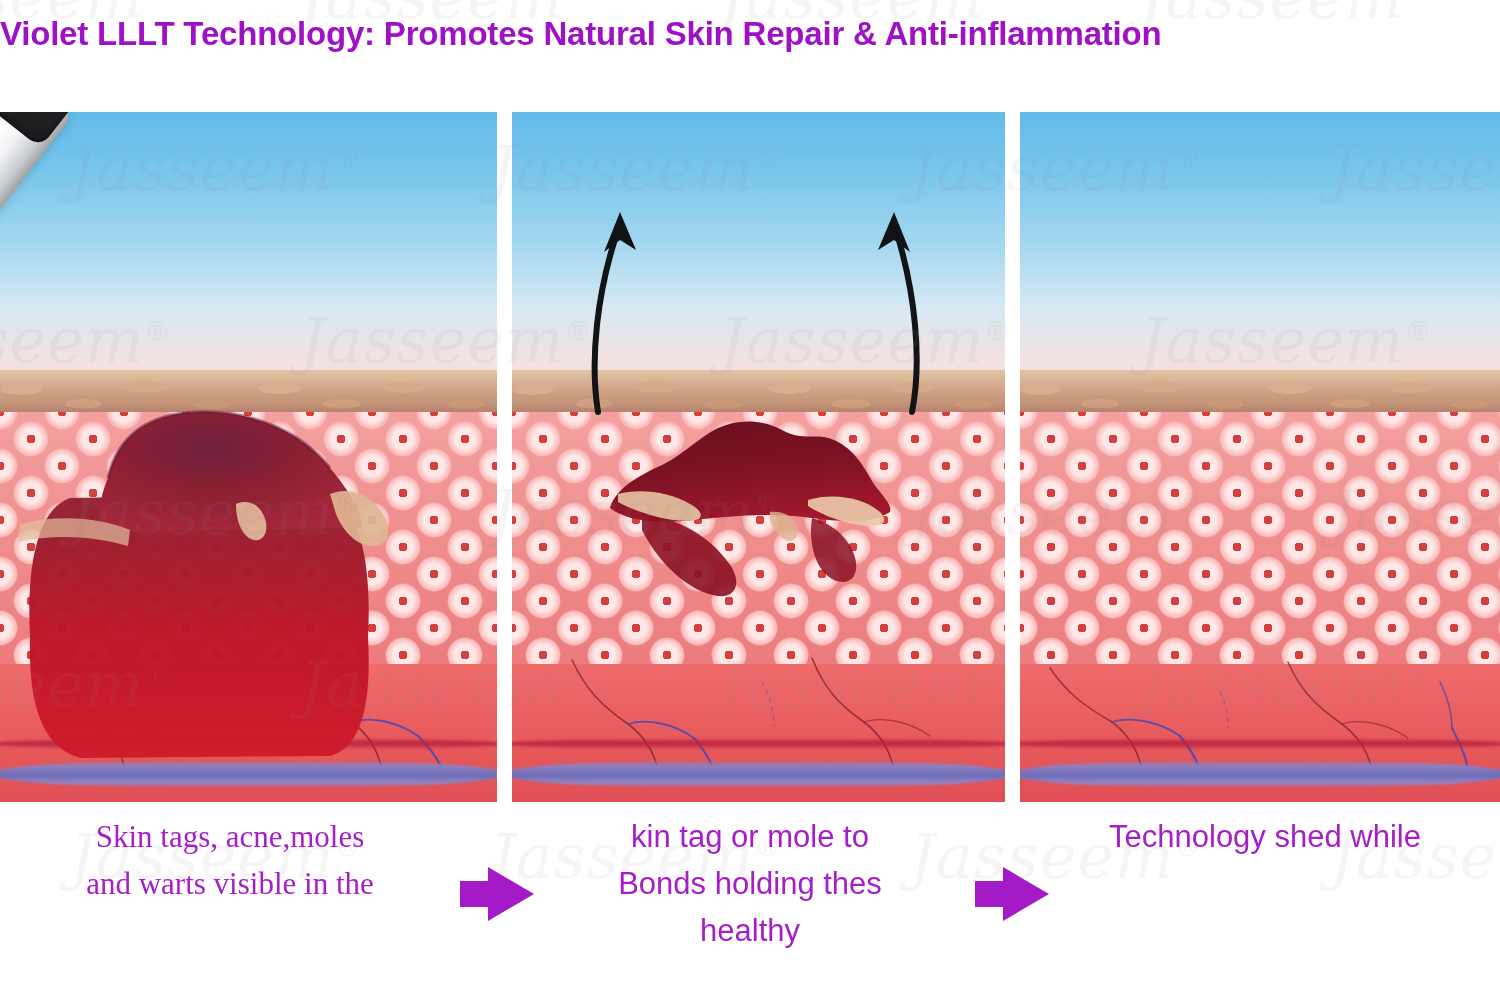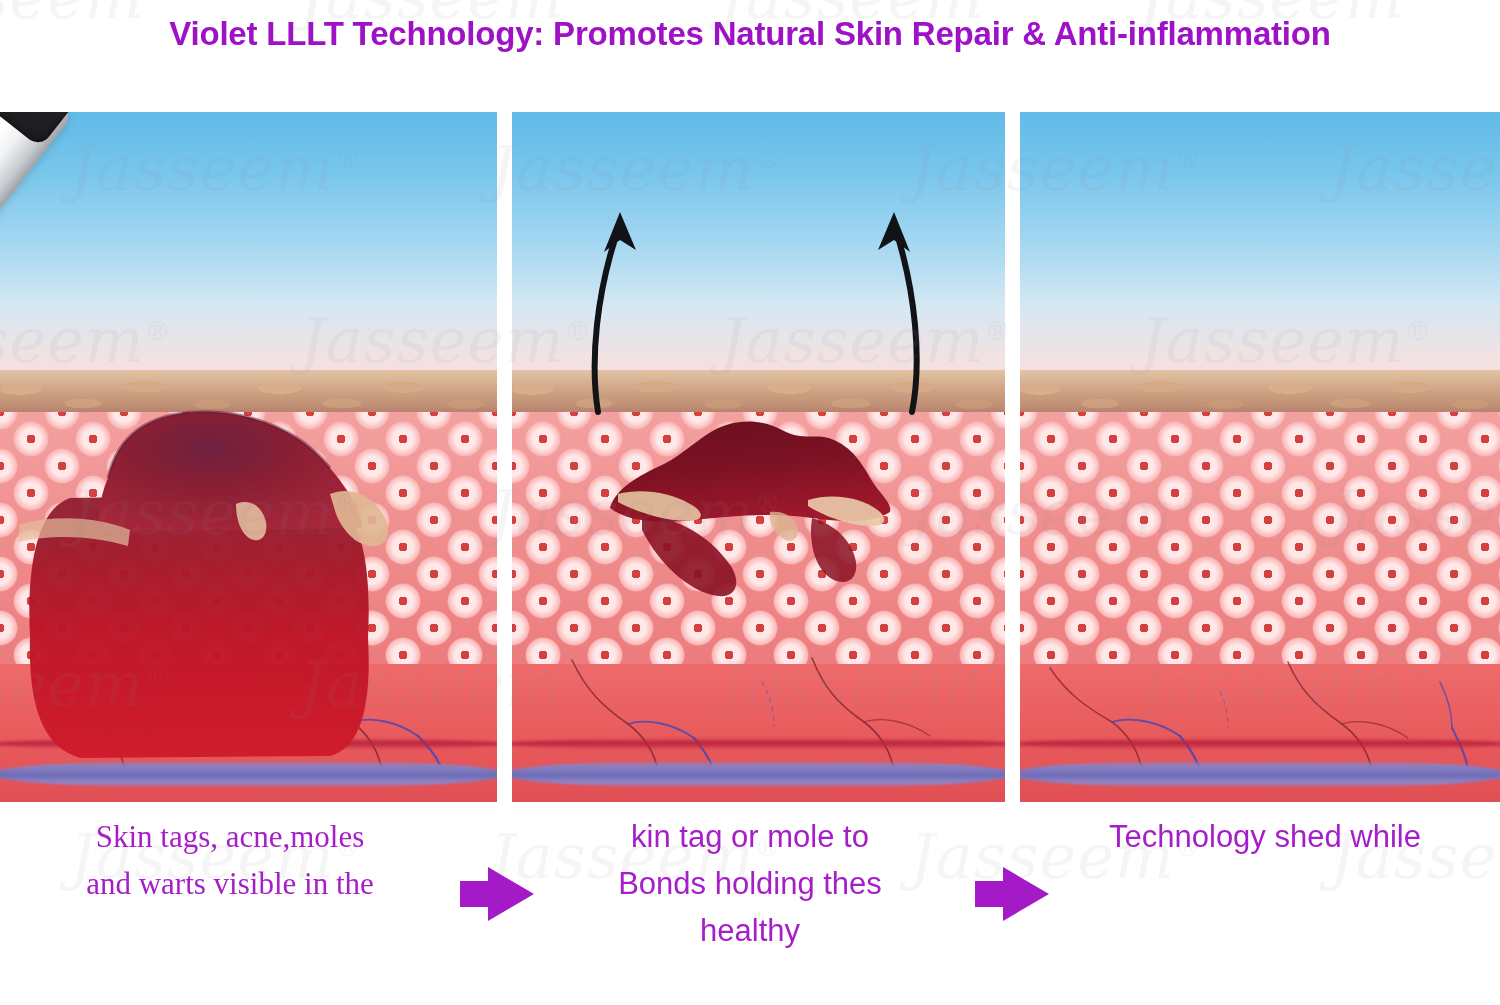--- a/index.html
+++ b/index.html
@@ -27,21 +27,21 @@
     white-space:nowrap;
     letter-spacing:1px;
   }
   .wm sup{font-size:26px; vertical-align:super;}
 
   
   .title{
     position:absolute;
     left:0; top:14px;
     width:1500px;
-    text-align:center;
+    text-align:left;
     color:#9f11c6;
     font-size:33px;
     font-weight:bold;
     line-height:40px;
     letter-spacing:-0.2px;
     z-index:70;
   }
 
   
   .panels{

